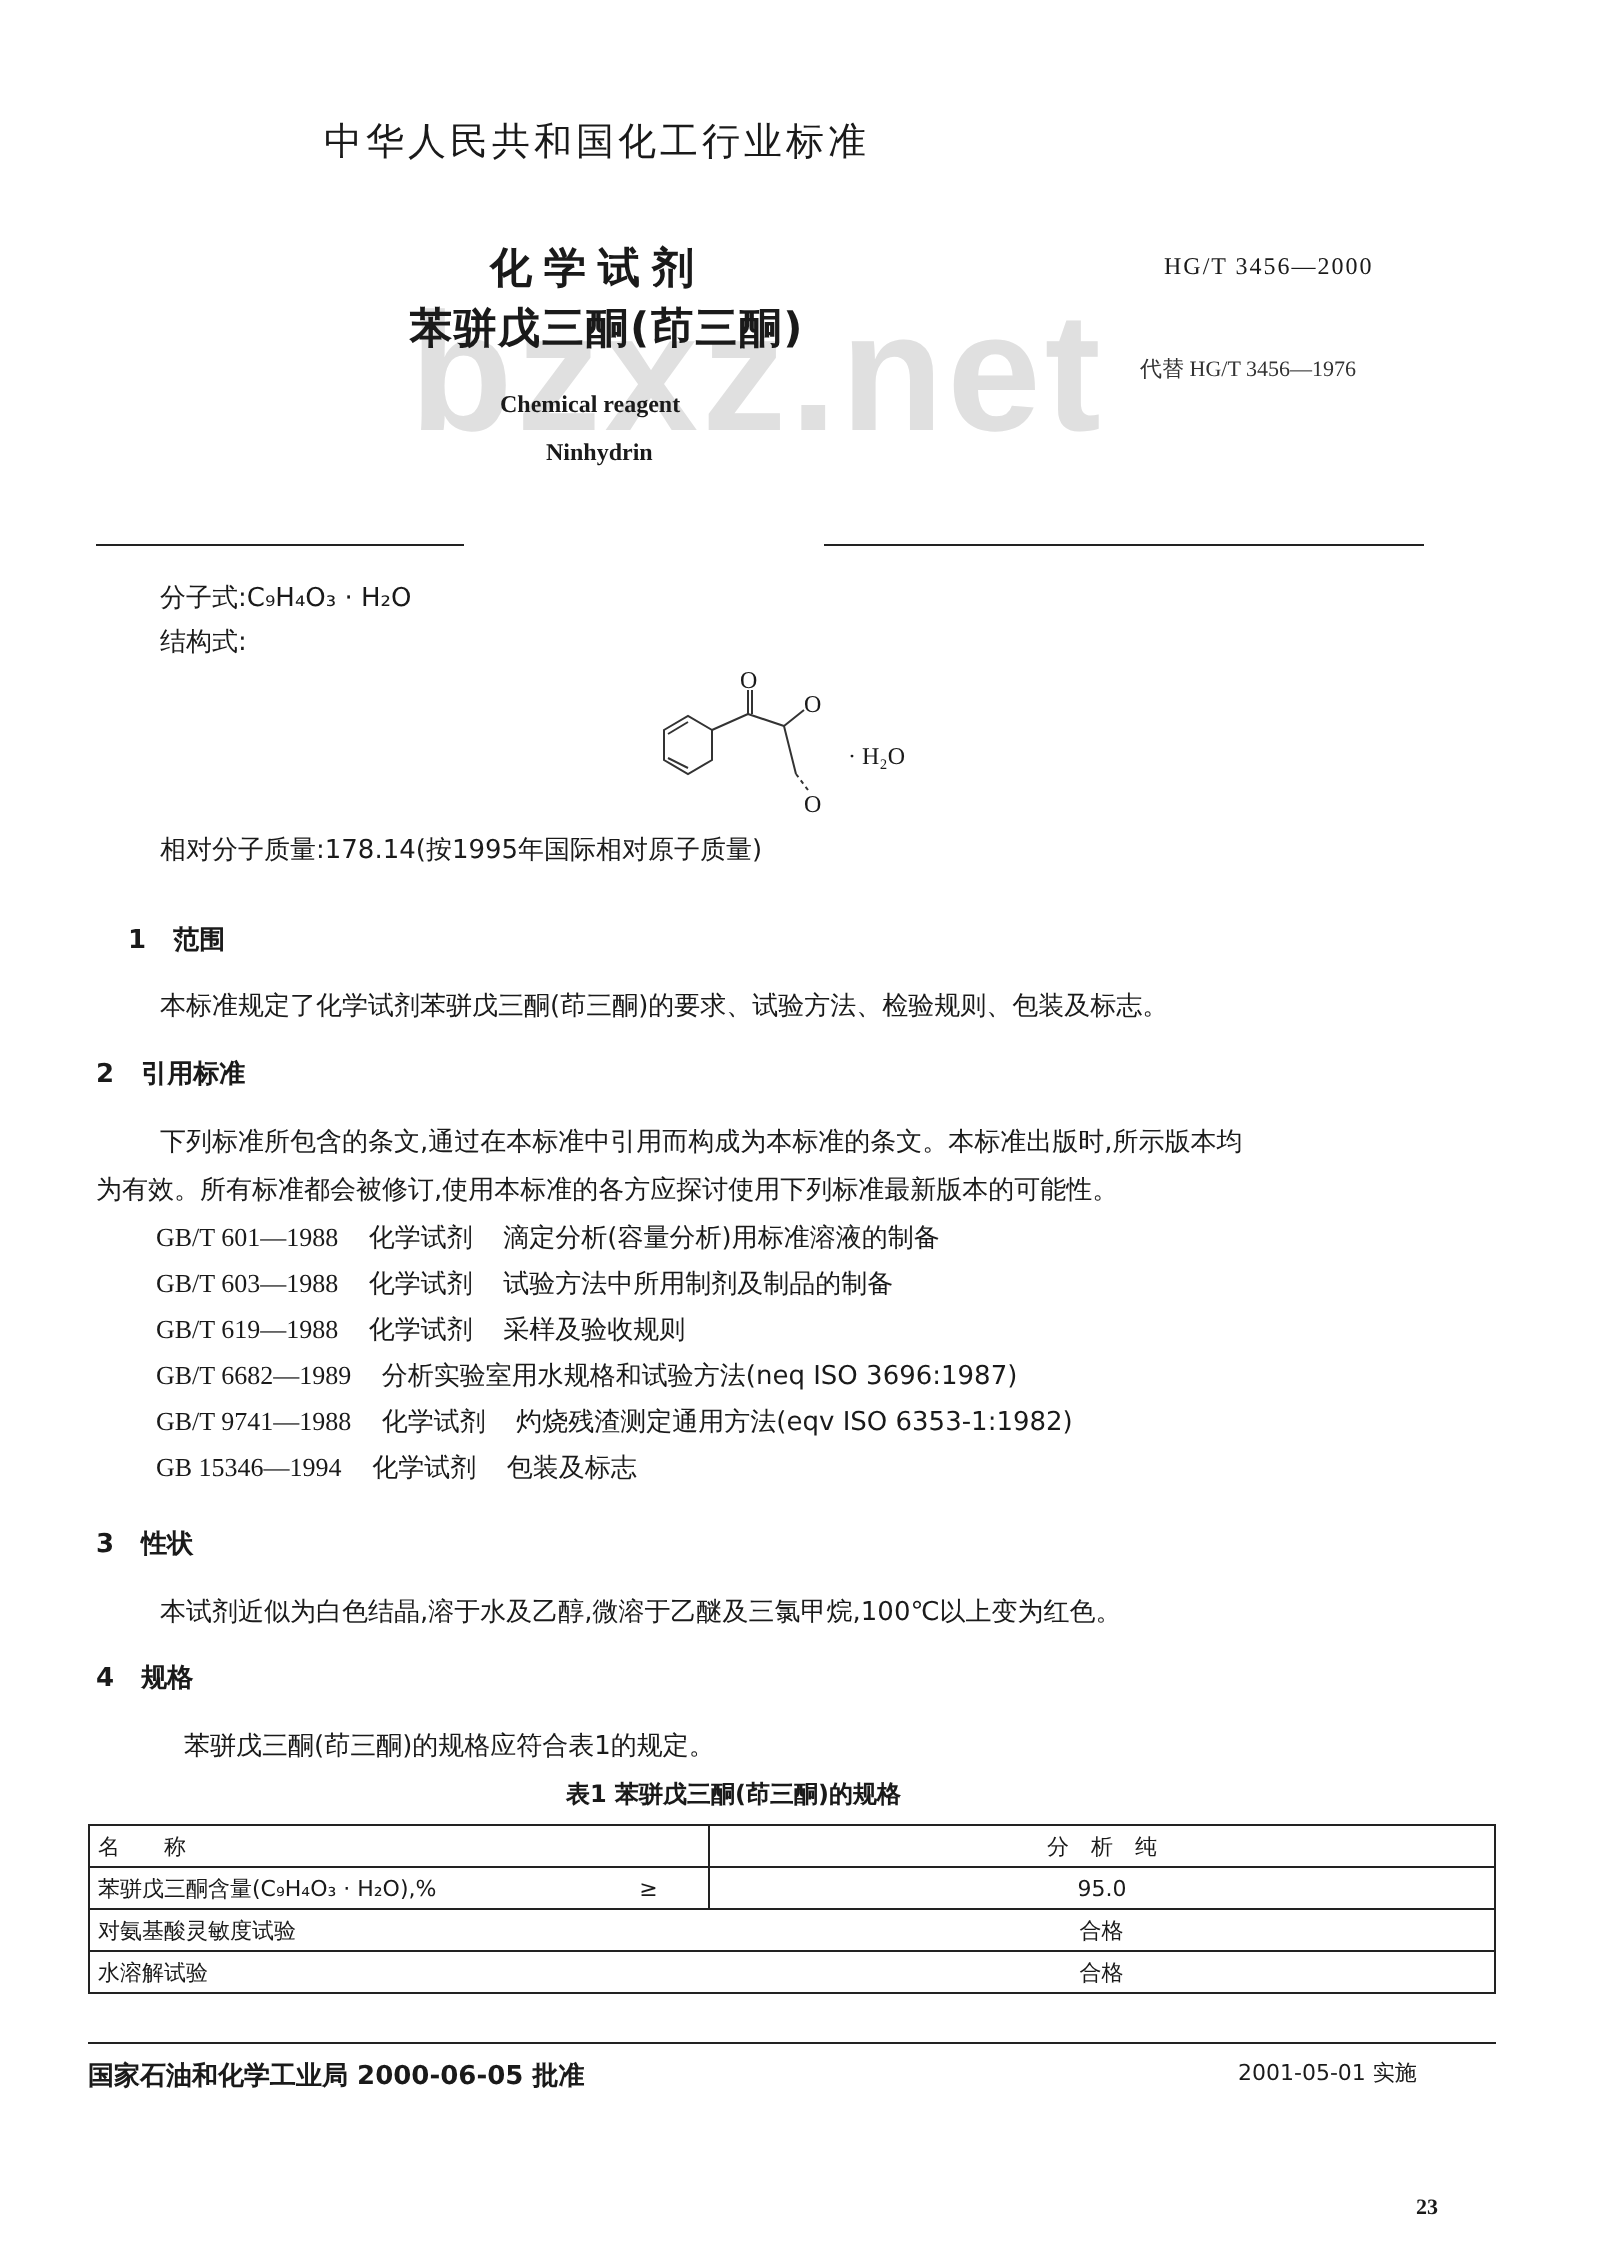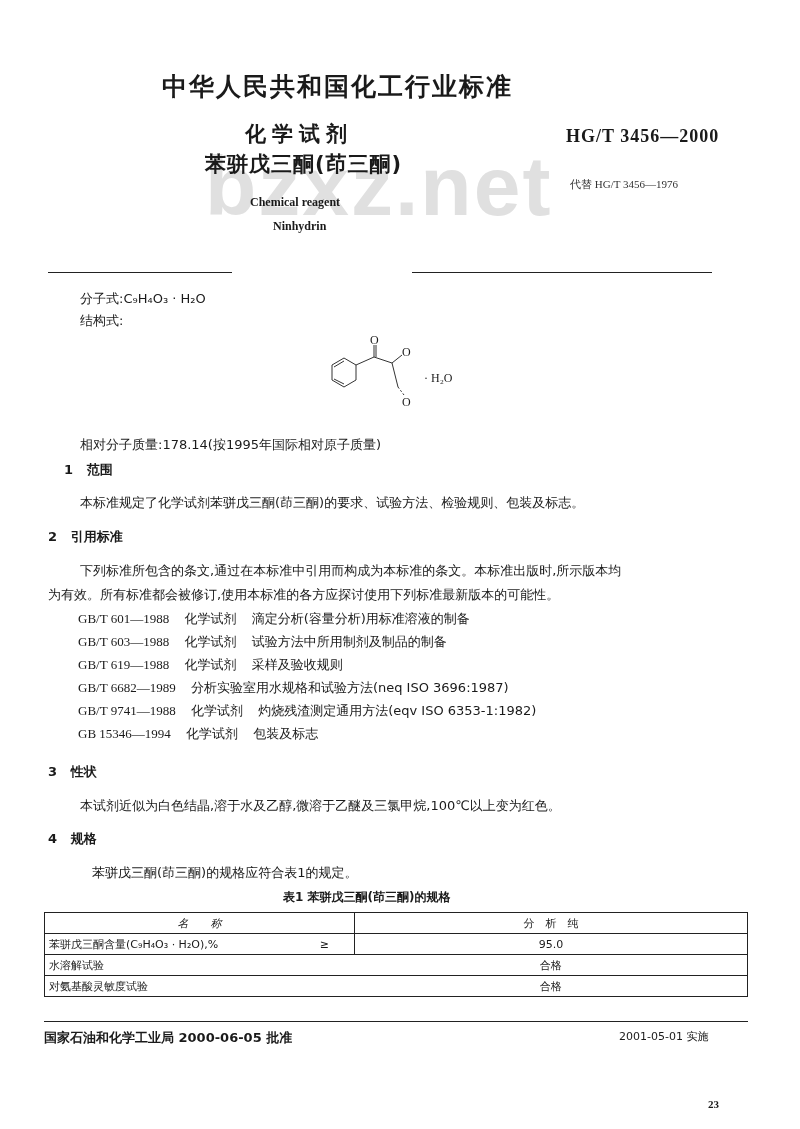--- a/index.html
+++ b/index.html
@@ -1,25 +1,25 @@
 <!DOCTYPE html>
 <html><head>
   <meta charset="utf-8">
   <style>
     * { box-sizing: border-box; margin: 0; padding: 0; }
     html, body { width: 800px; height: 1129px; background: #ffffff; overflow: hidden; }
     body { position: relative; font-family: "DejaVu Sans", sans-serif; color: #1a1a1a; }
     .abs { position: absolute; white-space: nowrap; }
 
-    .header-std { left: 162px; top: 70px; font-size: 25px; font-weight: bold; letter-spacing: 2px; }
+    .header-std { left: 162px; top: 58px; font-size: 19px; font-weight: normal; letter-spacing: 2px; }
     .title-cn1 { left: 245px; top: 120px; font-size: 21px; font-weight: bold; letter-spacing: 6px; }
     .title-cn2 { left: 205px; top: 150px; font-size: 21px; font-weight: bold; letter-spacing: 1px; }
     .title-en1 { left: 250px; top: 195px; font-family: "Liberation Serif", serif; font-size: 12px; font-weight: bold; }
     .title-en2 { left: 273px; top: 219px; font-family: "Liberation Serif", serif; font-size: 12px; font-weight: bold; }
-    .std-code { left: 566px; top: 126px; font-family: "Liberation Serif", serif; font-size: 18px; font-weight: bold; letter-spacing: 1px; }
+    .std-code { left: 582px; top: 126px; font-family: "Liberation Serif", serif; font-size: 12px; font-weight: normal; letter-spacing: 1px; }
     .replaces { left: 570px; top: 177px; font-family: "Liberation Serif", serif; font-size: 11px; color: #333; }
 
     .watermark { left: 205px; top: 138px; font-family: "Liberation Sans", sans-serif; font-size: 84px; font-weight: bold; color: #e0e0e0; letter-spacing: 2px; z-index: 0; }
     .fg { z-index: 1; }
 
     .rule { position: absolute; height: 1px; background: #222; }
 
     .body-text { font-size: 13px; }
     .sec-title { font-size: 13px; font-weight: bold; }
 
@@ -72,21 +72,21 @@
       <line x1="72" y1="28" x2="78" y2="52"></line>
       <line x1="78" y1="52" x2="84" y2="60" stroke-dasharray="2,2"></line>
     </g>
   </svg>
   <span class="abs" style="left:50px; top:-2px; font-family:'Liberation Serif',serif; font-size:12px;">O</span>
   <span class="abs" style="left:82px; top:10px; font-family:'Liberation Serif',serif; font-size:12px;">O</span>
   <span class="abs" style="left:82px; top:60px; font-family:'Liberation Serif',serif; font-size:12px;">O</span>
   <span class="abs" style="left:104px; top:36px; font-family:'Liberation Serif',serif; font-size:12px;">· H₂O</span>
 </div>
 
-<div class="abs body-text fg" style="left:80px; top:436px;">相对分子质量:178.14(按1995年国际相对原子质量)</div>
+<div class="abs body-text fg" style="left:80px; top:416px;">相对分子质量:178.14(按1995年国际相对原子质量)</div>
 
 <div class="abs sec-title fg" style="left:48px; top:461px;margin-left:16px;">
   <span>1</span>&nbsp;&nbsp;&nbsp;<span>范围</span>
 </div>
 <div class="abs body-text fg" style="left:80px; top:494px;">本标准规定了化学试剂苯骈戊三酮(茚三酮)的要求、试验方法、检验规则、包装及标志。</div>
 
 <div class="abs sec-title fg" style="left:48px; top:528px;">
   <span>2</span>&nbsp;&nbsp;&nbsp;<span>引用标准</span>
 </div>
 <div class="abs body-text fg" style="left:80px; top:562px;">下列标准所包含的条文,通过在本标准中引用而构成为本标准的条文。本标准出版时,所示版本均</div>
@@ -119,35 +119,35 @@
 <div class="abs sec-title fg" style="left:48px; top:830px;">
   <span>4</span>&nbsp;&nbsp;&nbsp;<span>规格</span>
 </div>
 <div class="abs body-text fg" style="left:92px; top:864px;">苯骈戊三酮(茚三酮)的规格应符合表1的规定。</div>
 
 <div class="abs fg" style="left:283px; top:889px; font-size:12px; font-weight:bold;">表1  苯骈戊三酮(茚三酮)的规格</div>
 
 <table class="spec fg">
   <tbody>
       <tr>
-    <td class="name nr" colspan="2" style="text-align:center;font-style:italic;">名　　称</td>
+    <td class="name nr" colspan="2" style="">名　　称</td>
     <td class="val">分　析　纯</td>
   </tr>
   <tr>
     <td class="name nr">苯骈戊三酮含量(C₉H₄O₃ · H₂O),%</td>
     <td class="sym nb">≥</td>
     <td class="val">95.0</td>
   </tr>
   <tr>
-    <td class="name nr">水溶解试验</td>
+    <td class="name nr">对氨基酸灵敏度试验</td>
     <td class="sym nb nr"></td>
     <td class="val nb">合格</td>
   </tr>
   <tr>
-    <td class="name nr">对氨基酸灵敏度试验</td>
+    <td class="name nr">水溶解试验</td>
     <td class="sym nb nr"></td>
     <td class="val nb">合格</td>
   </tr>
 </tbody>
   </table>
 
 <div class="rule" style="left:44px; top:1021px; width:704px;"></div>
 <div class="abs footer-left fg">国家石油和化学工业局 2000-06-05 批准</div>
 <div class="abs footer-right fg">2001-05-01 实施</div>
 <div class="abs page-num fg">23</div>

